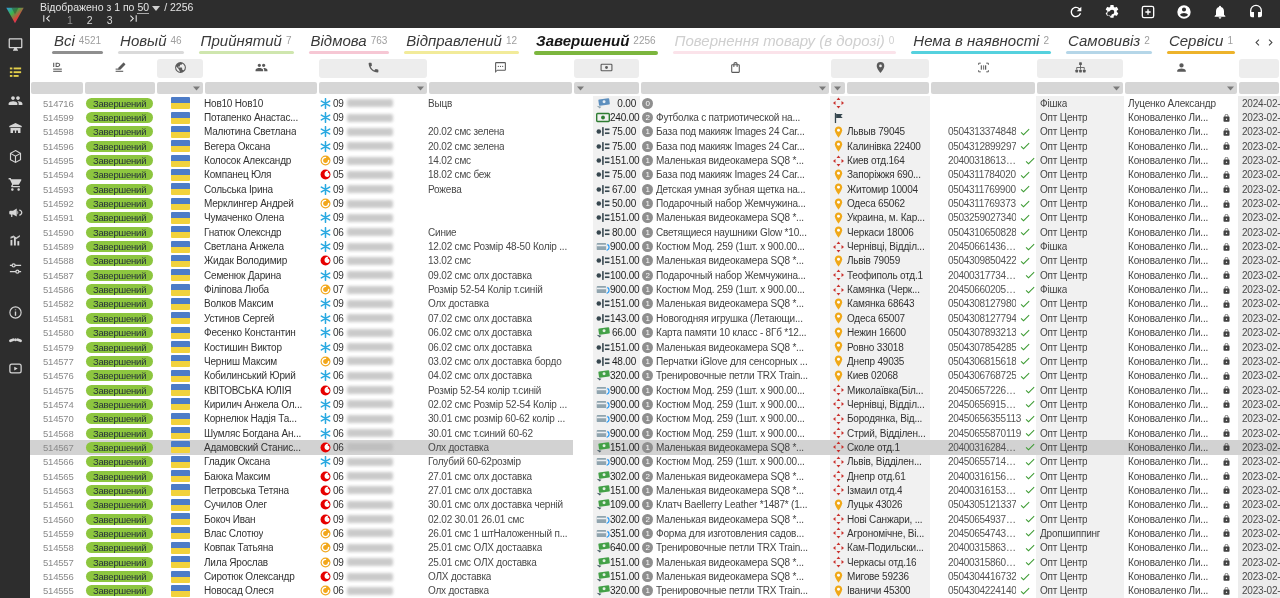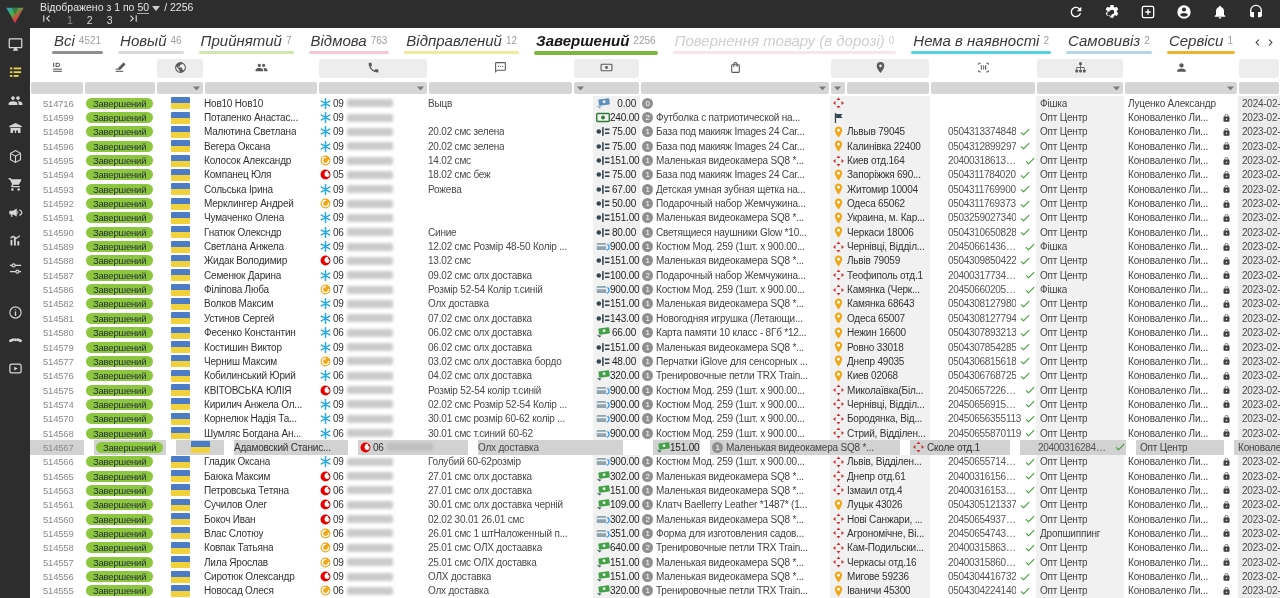--- a/index.html
+++ b/index.html
@@ -2301,21 +2301,21 @@
             <span class="lockic">
               <svg viewBox="0 0 24 24" fill="currentColor">
                 <path d="M18 8h-1V6a5 5 0 00-10 0v2H6a2 2 0 00-2 2v10a2 2 0 002 2h12a2 2 0 002-2V10a2 2 0 00-2-2zm-6 9a2 2 0 110-4 2 2 0 010 4zm3.1-9H8.9V6a3.1 3.1 0 016.2 0v2z"></path>
               </svg>
             </span>
           </div>
           <div class="c cdate tint2">
             <span>2023-02-</span>
           </div>
         </div>
-        <div class="grid r sel" style="grid-template-columns: 54px 72px 48px 114px 110px 145px 67px 190px 100px 106px 88px 114px 42px; gap: 10px;">
+        <div class="grid r sel" style="grid-template-columns: 54px 72px 48px 114px 110px 145px 67px 190px 100px 106px 88px 114px 42px;">
           <div class="c cid ">
             <span>514567</span>
           </div>
           <div class="c  ">
             <span class="badge">Завершений</span>
           </div>
           <div class="c cflag ">
             <div class="uaflag">
               <div class="b"></div>
               <div class="y"></div>

